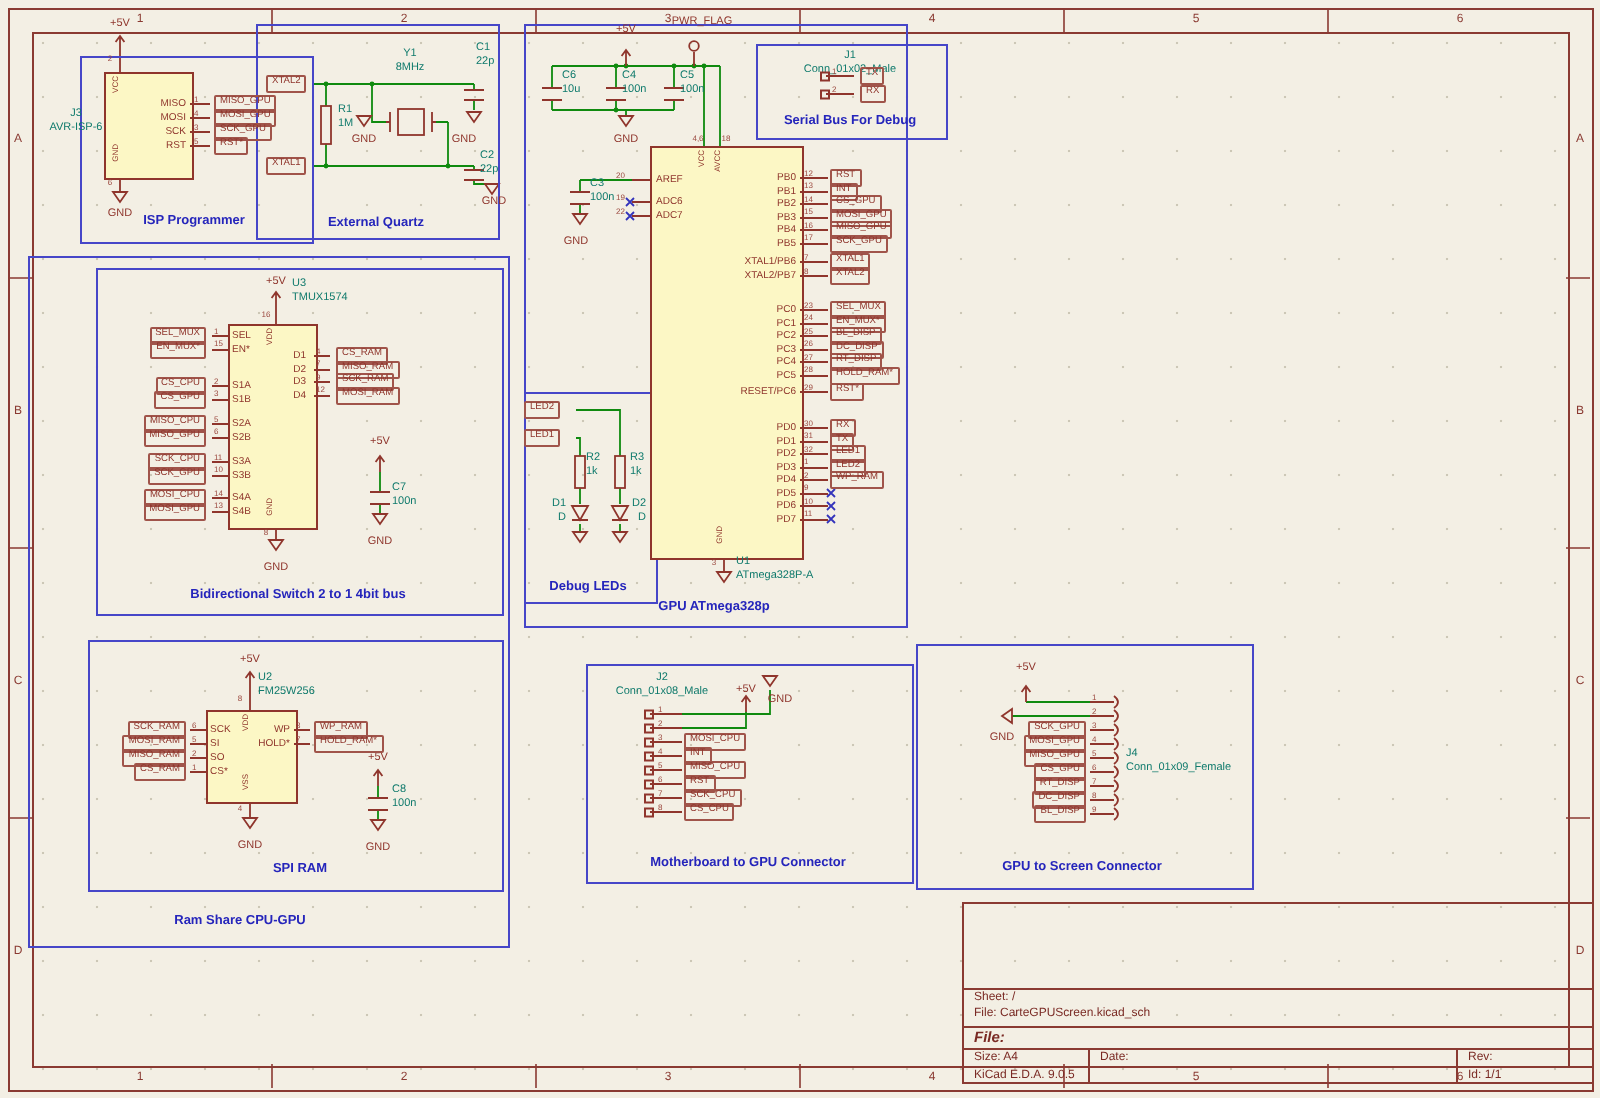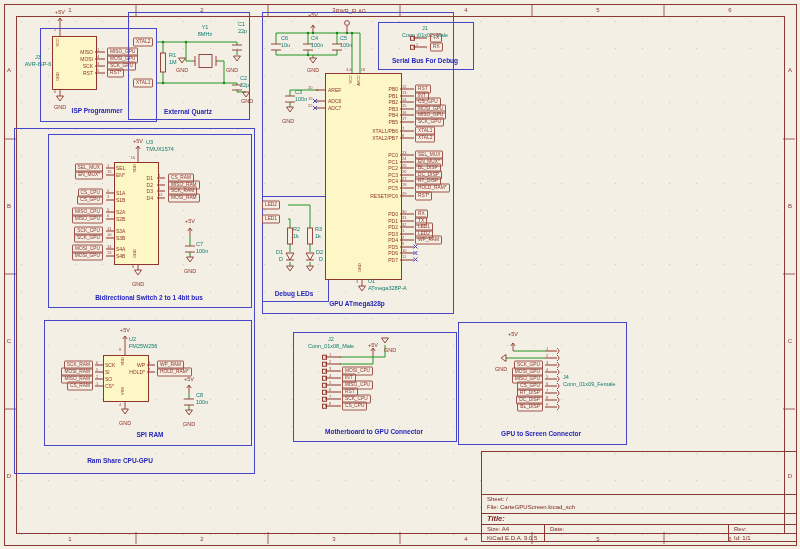--- a/index.html
+++ b/index.html
@@ -728,21 +728,21 @@
 
   <div id="titleblock">
     <div class="tl" style="top:42px;"></div>
     <div class="tl" style="top:61px;"></div>
     <div class="tl" style="top:72px;"></div>
     <div class="tl" style="top:81px;"></div>
     <div class="tv" style="left:62px;top:72px;height:17px;"></div>
     <div class="tv" style="left:246px;top:72px;height:17px;"></div>
     <span class="tt" style="left:5px;top:44px;">Sheet: /</span>
     <span class="tt" style="left:5px;top:52px;">File: CarteGPUScreen.kicad_sch</span>
-    <span class="tt big" style="left:5px;top:62px;">Title:</span>
+    <span class="tt big" style="left:5px;top:62px;">File:</span>
     <span class="tt" style="left:5px;top:73.5px;">Size: A4</span>
     <span class="tt" style="left:68px;top:73.5px;">Date:</span>
     <span class="tt" style="left:252px;top:73.5px;">Rev:</span>
     <span class="tt" style="left:5px;top:82.5px;">KiCad E.D.A.  9.0.5</span>
     <span class="tt" style="left:252px;top:82.5px;">Id: 1/1</span>
   </div>
 
 </div>
 
 </body></html>

